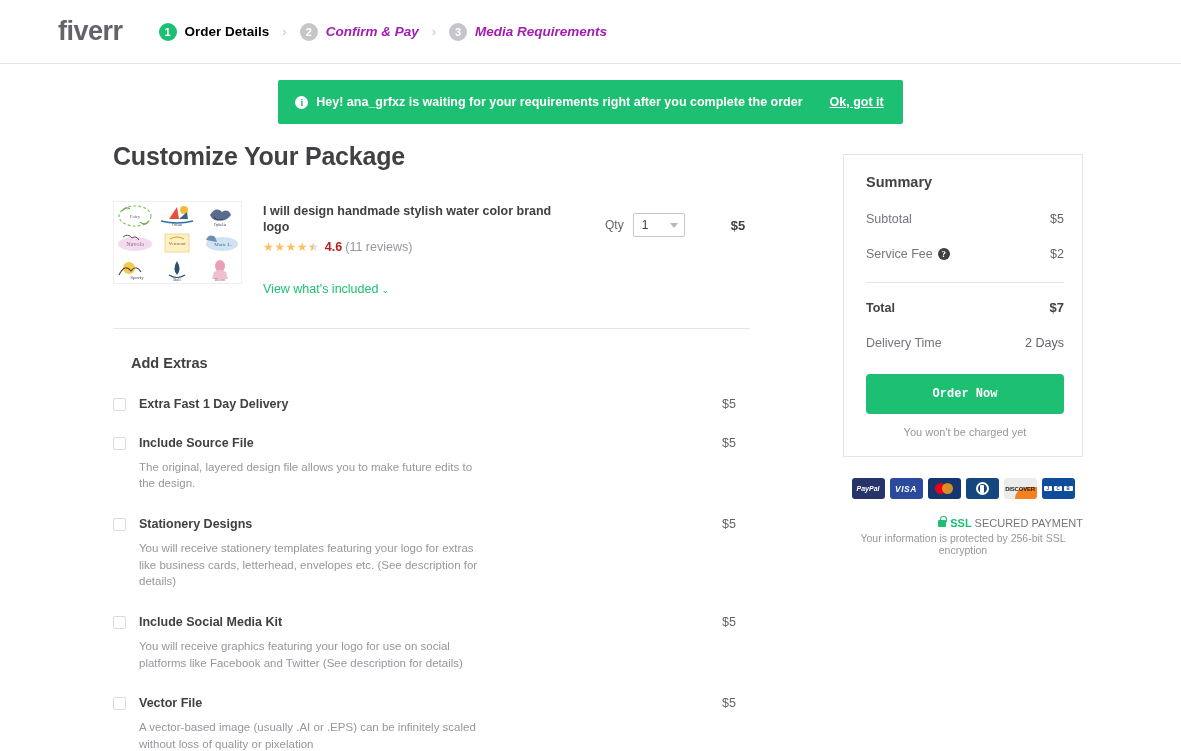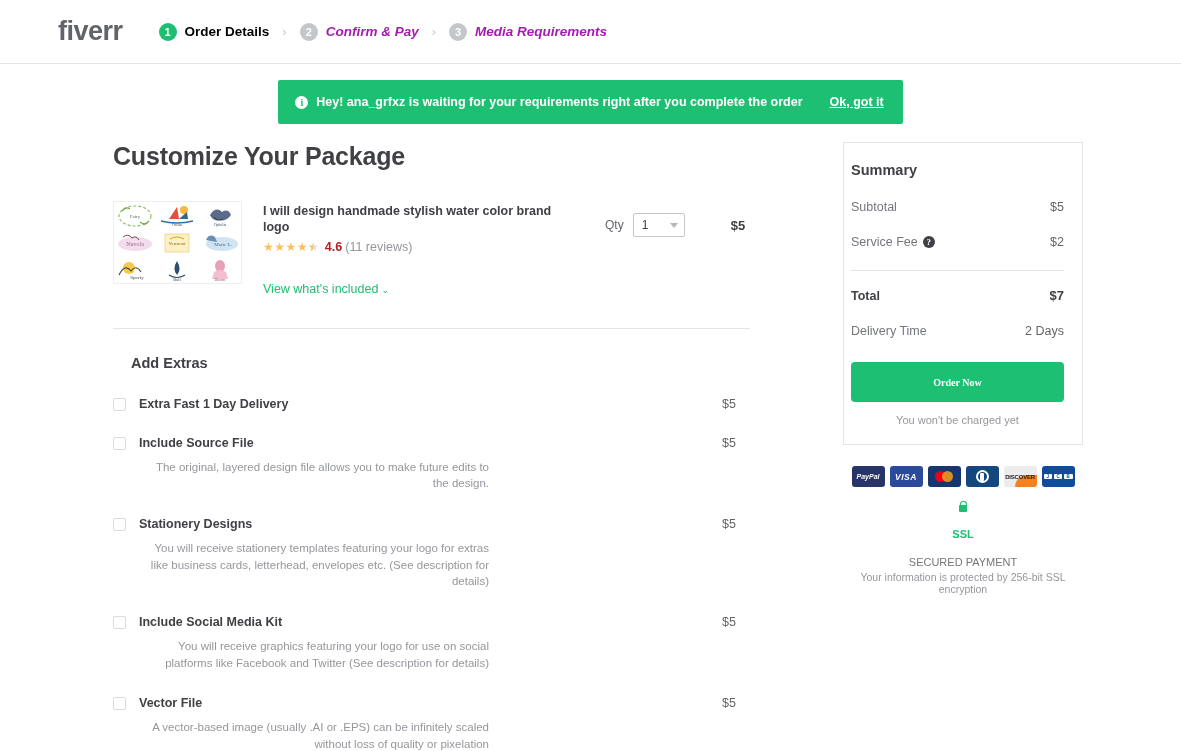--- a/index.html
+++ b/index.html
@@ -178,28 +178,29 @@
   .extra-label {
     font-size: 12.5px; font-weight: bold; color: #404145;
     flex: 1;
   }
   .extra-price {
     font-size: 12.5px; color: #62646a; position: absolute;
     right: 17px; top: 0;
   }
   .extra-desc {
     font-size: 11.5px; color: #95979d; line-height: 1.45;
-    margin-top: 9px; width: 350px; text-align: right;
+    margin-top: 9px; width: 350px;
   }
 
   
   .summary-card {
     border: 1px solid #e4e5e7;
     background: #fff;
-    padding: 19px 18px 18px 7px;
+    padding: 19px 18px 18px 22px;
+    margin-top: 12px;
   }
   .summary-title {
     font-size: 14.5px; font-weight: bold; color: #404145;
     margin: 0 0 22px 0;
   }
   .summary-row {
     display: flex; justify-content: space-between; align-items: center;
     margin-bottom: 21px;
   }
   .summary-key { font-size: 12.5px; color: #74767e; display: flex; align-items: center; }
@@ -210,22 +211,22 @@
     display: inline-flex; align-items: center; justify-content: center;
     margin-left: 5px; font-weight: bold; cursor: pointer;
     font-family: "Liberation Serif", serif;
   }
   .summary-divider { height: 1px; background: #e4e5e7; margin: 0 0 17px 0; }
   .summary-row.total .summary-key { color: #404145; font-weight: bold; }
   .summary-row.total .summary-val { color: #404145; font-weight: bold; font-size: 13px; }
   .order-btn {
     width: 100%; height: 40px; background: #1dbf73;
     border: none; border-radius: 4px; color: #fff;
-    font-size: 10px; font-weight: bold; cursor: pointer;
-    font-family: Liberation Serif, serif;
+    font-size: 12px; font-weight: bold; cursor: pointer;
+    font-family: Liberation Mono, monospace;
     margin-top: 3px;
   }
   .charge-note {
     text-align: center; font-size: 11px; color: #95979d;
     margin-top: 12px;
   }
 
   
   .pay-row {
     display: flex; justify-content: center; gap: 5px;
@@ -257,21 +258,21 @@
     position: absolute; right: 0; bottom: 0;
     width: 22px; height: 12px; background: #f68121;
     border-radius: 14px 0 2px 0;
   }
   .disc-text { position: relative; z-index: 2; font-weight: bold; letter-spacing: -0.2px; }
   .pay-jcb { background: #0f4c9c; display: flex; gap: 1.5px; padding: 2px; }
   .jcb-s { flex: 1; background: #fff; border-radius: 1px; display: flex; align-items: center; justify-content: center; font-size: 4.5px; color: #0f4c9c; font-weight: bold; }
 
   .ssl-row {
     display: flex; align-items: center; justify-content: flex-end;
-    margin-top: 18px; gap: 16px; flex-direction: column;
+    margin-top: 18px; gap: 3px;
   }
   .lock {
     width: 8px; height: 7px; background: #1dbf73;
     border-radius: 1px; position: relative; margin-right: 1px;
   }
   .lock::before {
     content: ""; position: absolute; left: 1.5px; top: -4px;
     width: 5px; height: 5px;
     border: 1.5px solid #1dbf73; border-bottom: none;
     border-radius: 3px 3px 0 0;

